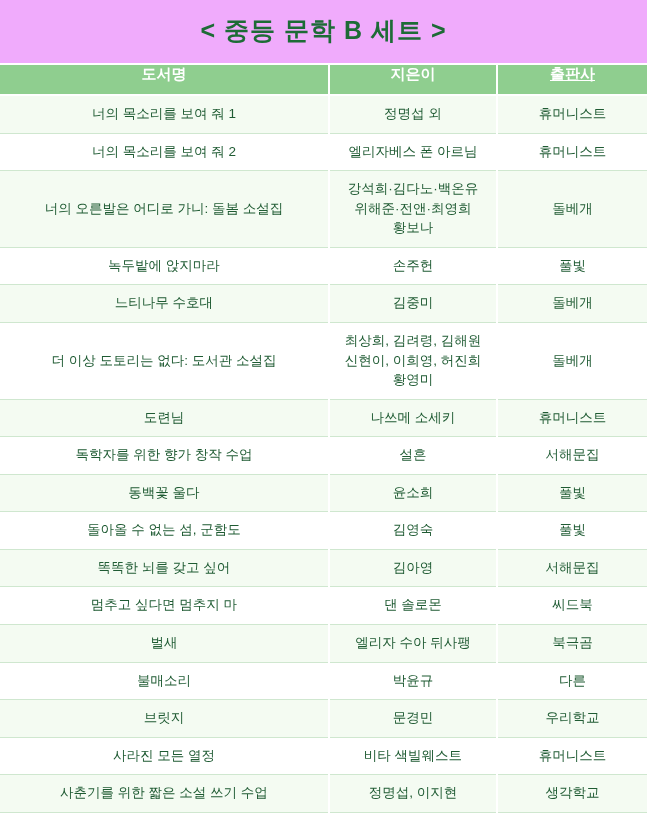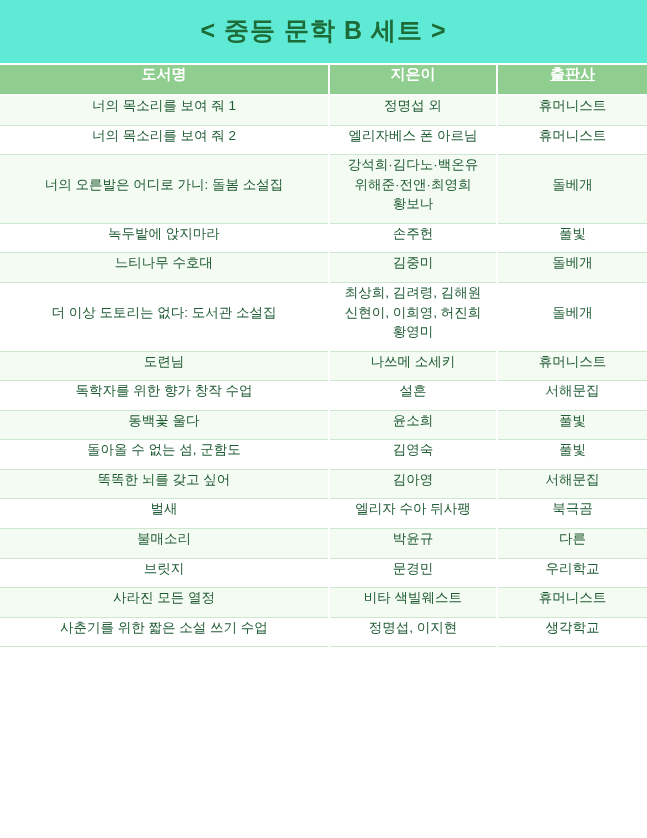--- a/index.html
+++ b/index.html
@@ -11,21 +11,21 @@
     width: 647px;
     font-family: "Liberation Sans", sans-serif;
     color: #1f4b2e;
   }
   .sheet {
     width: 647px;
     box-sizing: border-box;
     background: #ffffff;
   }
   .title-bar {
-    background: #5eead4;
+    background: #f0abfc;
     text-align: center;
     padding: 14px 0 16px 0;
     border-bottom: 2px solid #ffffff;
   }
   .title-bar .title {
     font-size: 25px;
     font-weight: bold;
     color: #1d6b36;
     letter-spacing: 1px;
   }
@@ -45,21 +45,21 @@
     text-align: center;
     padding: 0 4px 10px 4px;
     border-right: 2px solid #ffffff;
     border-bottom: 2px solid #ffffff;
   }
   table.book-table thead th:last-child { border-right: none; text-decoration: underline; }
   table.book-table tbody td {
     font-size: 13.5px;
     text-align: center;
     color: #1f5b33;
-    padding: 0 5px 9px 5px;
+    padding: 8px 5px 9px 5px;
     border-right: 2px solid #ffffff;
     border-bottom: 1px solid #cfe7cf;
     line-height: 1.45;
     vertical-align: middle;
     word-break: keep-all;
   }
   table.book-table tbody td:last-child { border-right: none; }
   table.book-table tbody tr:nth-child(odd) td { background: #f4fbf2; }
   table.book-table tbody tr:nth-child(even) td { background: #ffffff; }
   .multi {
@@ -142,20 +142,25 @@
           <td>돌아올 수 없는 섬, 군함도</td>
           <td>김영숙</td>
           <td>풀빛</td>
         </tr>
         <tr>
           <td>똑똑한 뇌를 갖고 싶어</td>
           <td>김아영</td>
           <td>서해문집</td>
         </tr>
         <tr>
+          <td>멈추고 싶다면 멈추지 마</td>
+          <td>댄 솔로몬</td>
+          <td>씨드북</td>
+        </tr>
+        <tr>
           <td>벌새</td>
           <td>엘리자 수아 뒤사팽</td>
           <td>북극곰</td>
         </tr>
         <tr>
           <td>불매소리</td>
           <td>박윤규</td>
           <td>다른</td>
         </tr>
         <tr>

